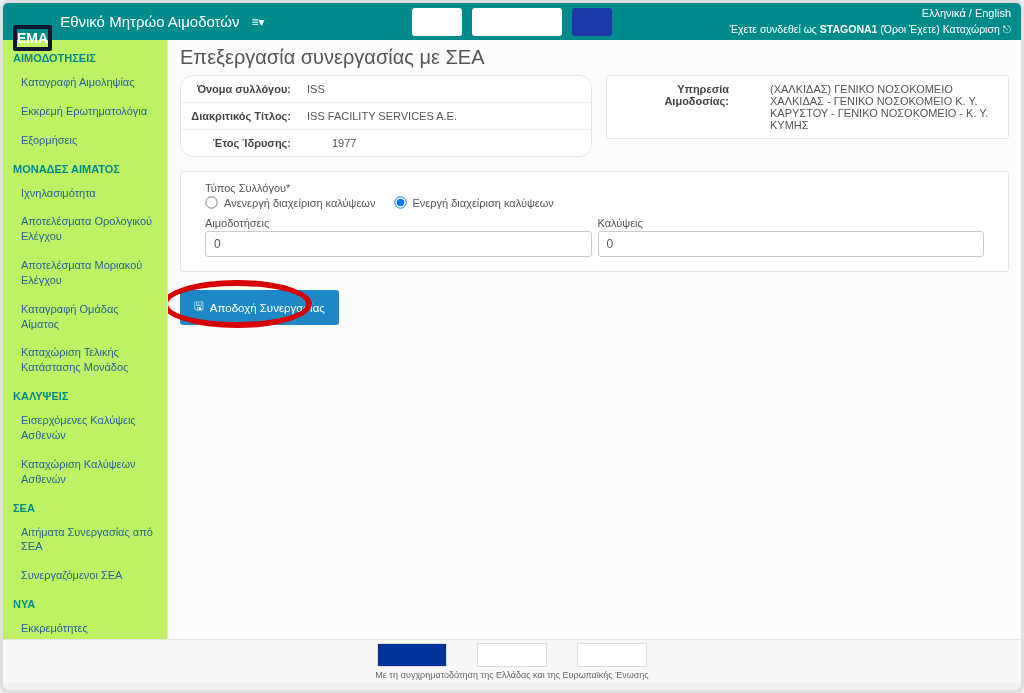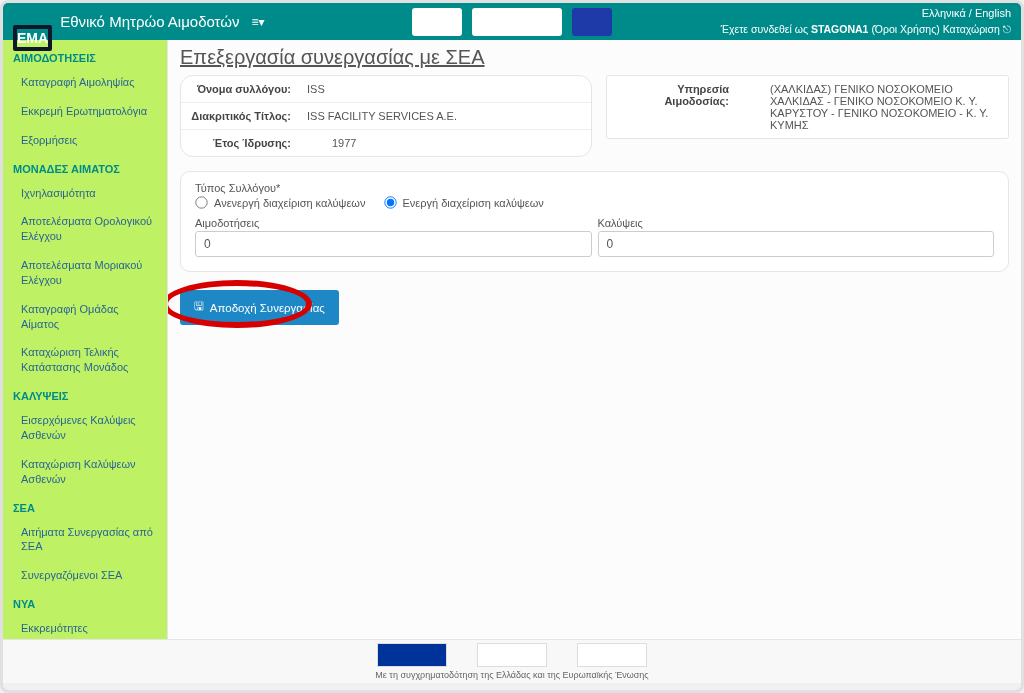--- a/index.html
+++ b/index.html
@@ -104,21 +104,20 @@
     flex: 1;
     background: #fcfcfc;
     padding: 6px 12px;
     overflow: auto;
   }
   .page-title {
     font-size: 20px;
     color: #555;
     font-weight: 400;
     margin-bottom: 6px;
-    text-decoration: underline;
   }
   .row {
     display: flex;
     gap: 14px;
     align-items: flex-start;
   }
   .panel {
     border: 1px solid #e5e5e5;
     background: #fff;
     border-radius: 3px;
@@ -142,22 +141,22 @@
     flex: 1;
     padding: 7px 8px;
     color: #555;
   }
   .panel-right .info-label { width: 130px; }
 
   .form-panel {
     margin-top: 14px;
     border: 1px solid #e5e5e5;
     background: #fff;
-    border-radius: 10px;
-    padding: 10px 14px 14px;
+    border-radius: 3px;
+    padding: 10px 24px 14px;
   }
   .field-label {
     font-size: 11px;
     color: #555;
     margin-bottom: 2px;
   }
   .radio-row {
     display: flex;
     align-items: center;
     gap: 6px;
@@ -248,21 +247,21 @@
   <div class="center-logos">
     <div class="logo-box" style="background:linear-gradient(#fff,#fff);"></div>
     <div class="logo-box" style="width:90px;"></div>
     <div class="logo-box" style="width:40px;background:#1e3aa8;"></div>
   </div>
   <div class="topbar-right">
     <div><a href="#">Ελληνικά / English</a></div>
     <div class="login-line">
       <span>Έχετε συνδεθεί ως </span>
       <b>STAGONA1</b>
-      <span> (Όροι Χρήσης) </span>
+      <span> (Όροι Έχετε) </span>
       <a href="#"><span>Καταχώριση</span> <span>⎋</span></a>
     </div>
   </div>
 </div>
 
 <div class="app-body">
 
   <div class="sidebar">
     <div id="sidebar-content">
         <div class="menu-header">ΑΙΜΟΔΟΤΗΣΕΙΣ</div>

